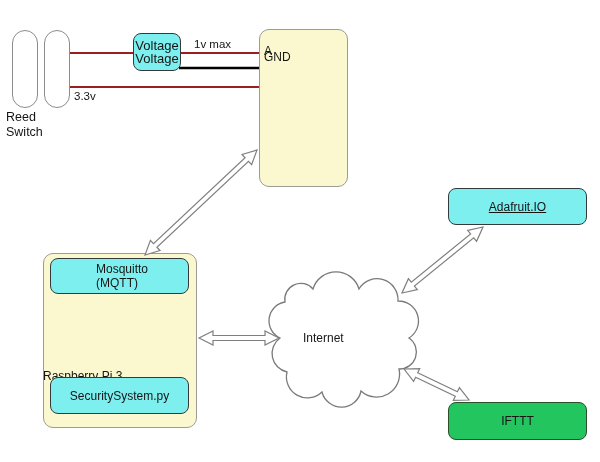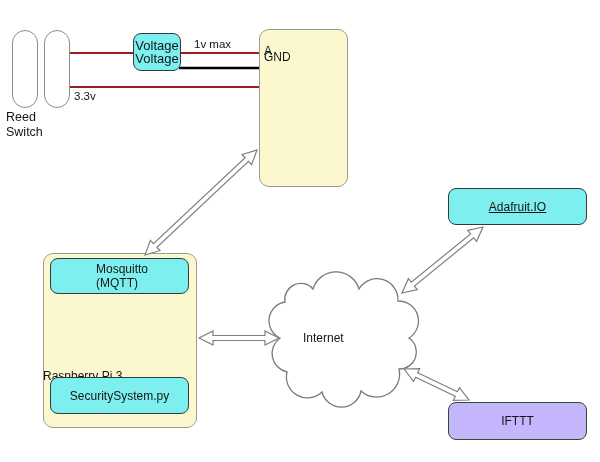--- a/index.html
+++ b/index.html
@@ -39,21 +39,21 @@
     border-radius: 10px;
   }
   .box-cyan {
     background: #7EEFEF;
     border: 1.4px solid #313b3b;
     border-radius: 8px;
     display: flex; align-items: center; justify-content: center;
     font-size: 12px;
   }
   .box-green {
-    background: #c4b5fd;
+    background: #22c55e;
     border: 1.4px solid #2b4f2b;
     border-radius: 8px;
     display: flex; align-items: center; justify-content: center;
     font-size: 12px;
   }
   .txt {
     font-size: 12px;
     line-height: 14px;
     text-align: left;
     white-space: nowrap;

